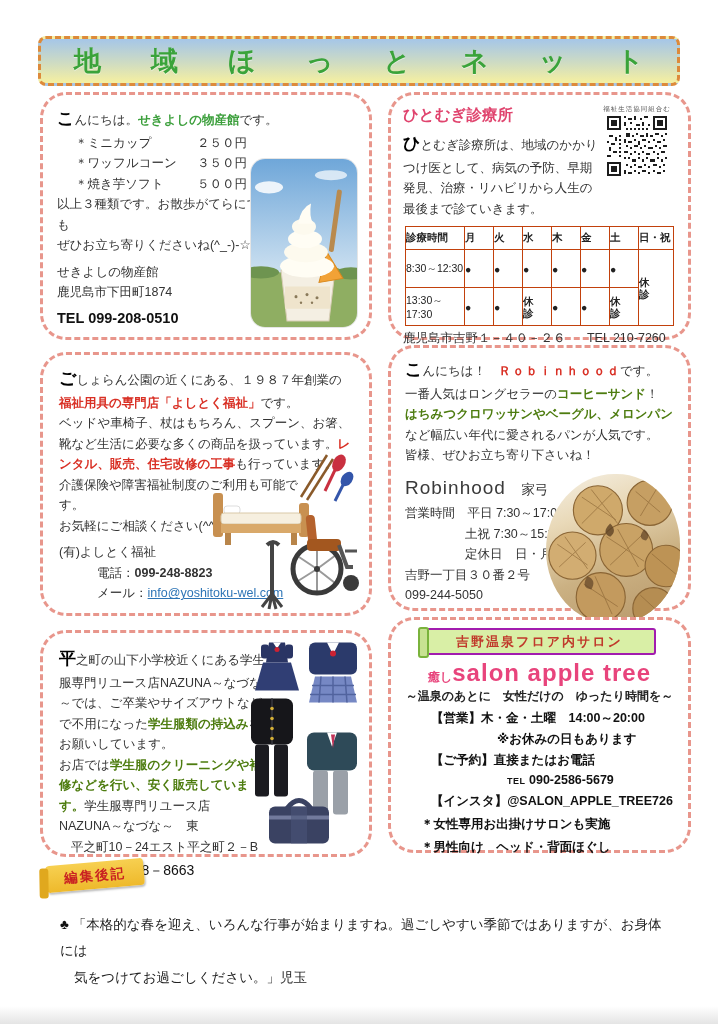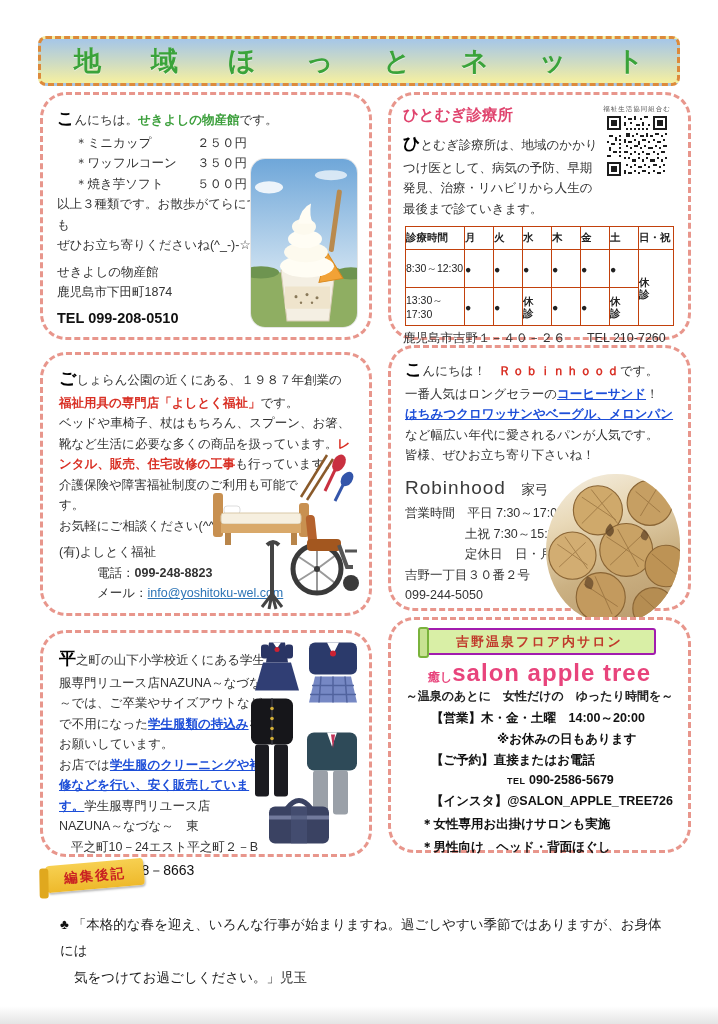--- a/index.html
+++ b/index.html
@@ -16,21 +16,21 @@
   .box{position:absolute;border:3px dashed #e8968c;border-radius:26px;background:#fff;box-sizing:border-box;}
   #box-sekiyoshi{left:40px;top:92px;width:332px;height:248px;padding:10px 14px;}
   #box-clinic{left:388px;top:92px;width:303px;height:248px;padding:8px 12px;}
   #box-yoshitoku{left:40px;top:352px;width:332px;height:264px;padding:10px 16px;}
   #box-robinhood{left:388px;top:345px;width:303px;height:266px;padding:8px 14px;}
   #box-nazuna{left:40px;top:630px;width:332px;height:227px;padding:12px 16px;}
   #box-salon{left:388px;top:617px;width:303px;height:236px;padding:8px 10px;}
   
   .t{font-size:12.5px;line-height:1.64;margin:0;}
   .first{font-size:17px;font-weight:bold;color:#000;}
-  .pink{color:#1d4ed8;font-weight:bold;text-decoration:underline;}
+  .pink{color:#4d7c0f;font-weight:bold;}
   .pink-big{color:#e8447c;font-weight:bold;font-size:16px;}
   .red{color:#d93025;font-weight:bold;}
   .green{color:#3da03d;font-weight:bold;}
   .narrow{width:208px;}
   .price-row{display:flex;width:205px;margin-left:18px;}
   .price-item{width:122px;}
   .tel-strong{font-weight:bold;font-size:14.5px;color:#111;margin-top:4px;}
   .mt6{margin-top:6px;}
   
   .photo-softcream{position:absolute;right:12px;top:64px;width:106px;height:168px;

